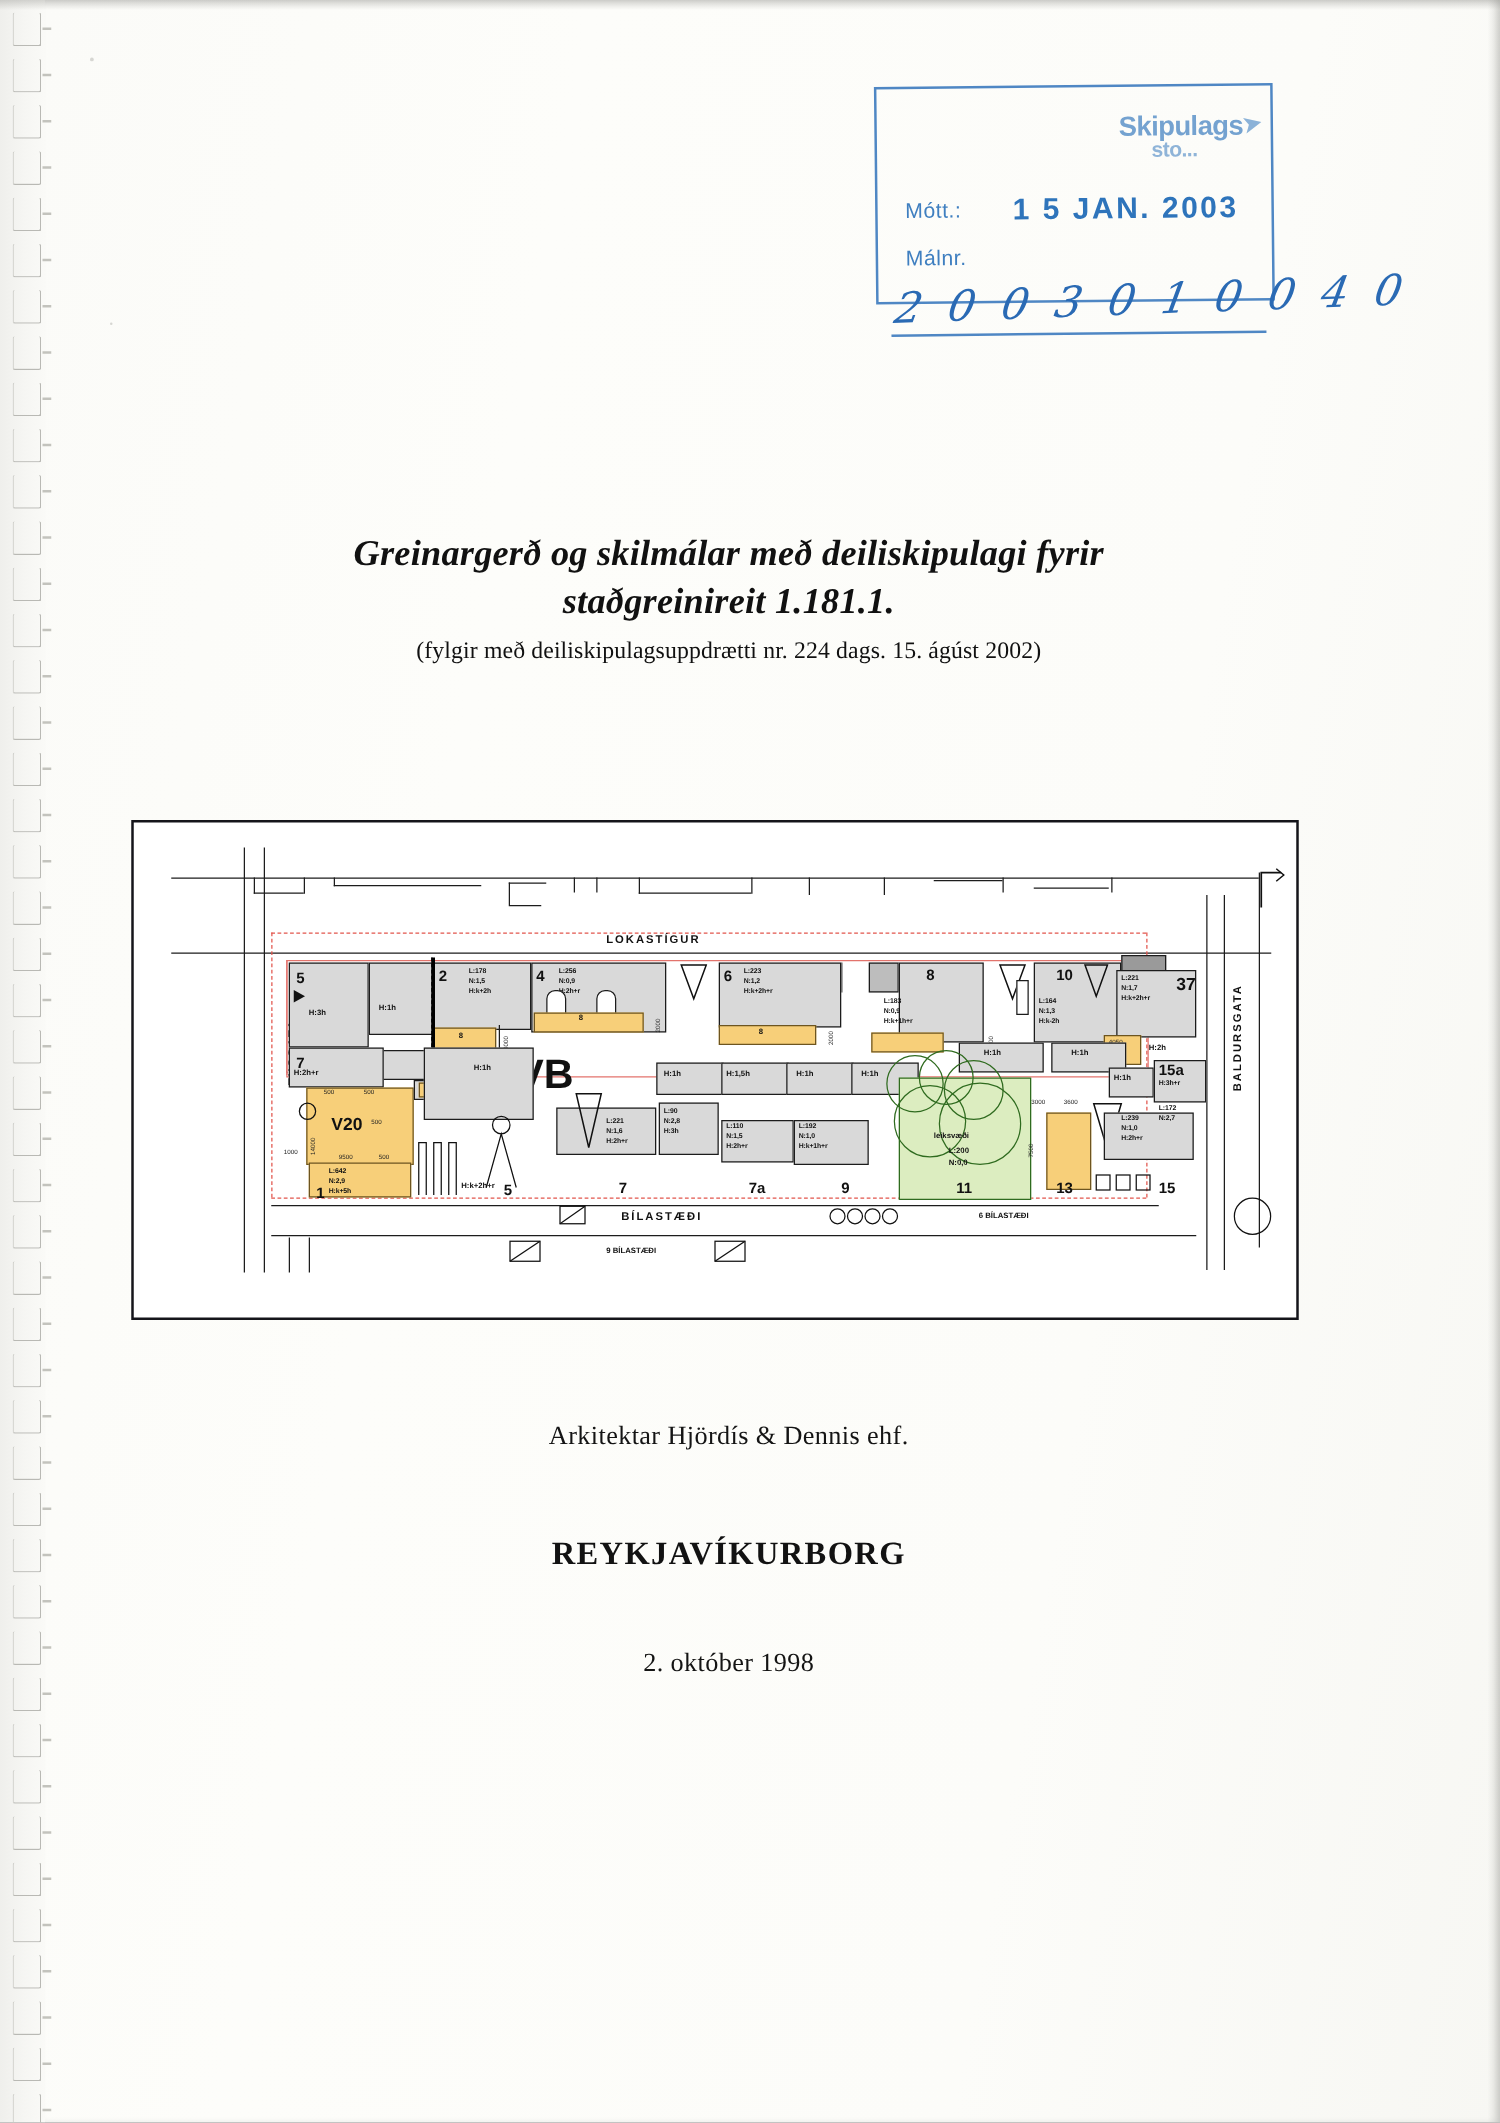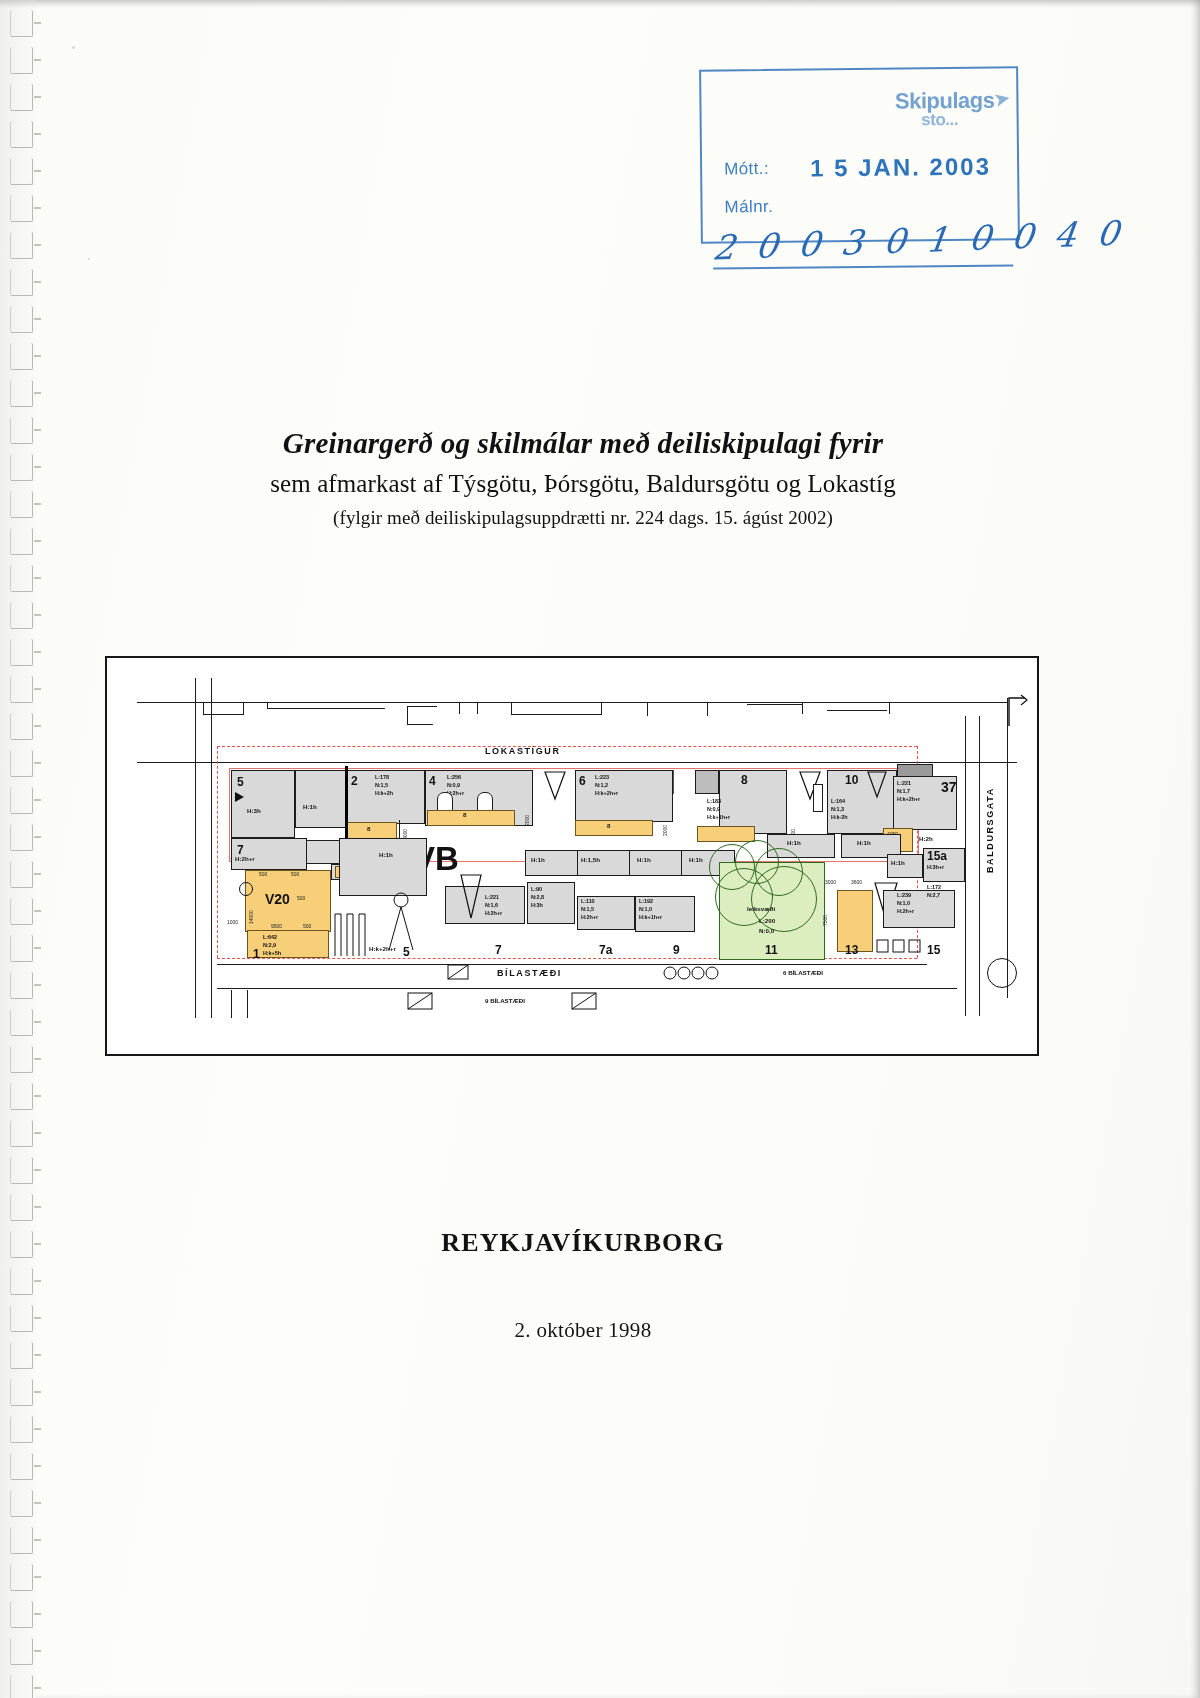--- a/index.html
+++ b/index.html
@@ -243,21 +243,21 @@
     <div class="st-row r1">Mótt.:</div>
     <div class="st-date">1 5 JAN. 2003</div>
     <div class="st-row r2">Málnr.</div>
     <div class="st-hand">2 0 0 3 0 1 0 0 4 0</div>
     <div class="st-underline"></div>
   </div>
 
 
   <div class="sub-wrap">
     <div class="sub-1">Greinargerð og skilmálar með deiliskipulagi fyrir</div>
-    <div class="sub-3">sem afmarkast af Týsgötu, Þórsgötu, Baldursgötu og Lokastíg</div>
+    <div class="sub-2">staðgreinireit 1.181.1.</div>
     <div class="sub-4">(fylgir með deiliskipulagsuppdrætti nr. 224 dags. 15. ágúst 2002)</div>
   </div>
 
   <div class="map-frame">
     <div class="map-inner">
 
       <div class="hline" style="left:30px;top:44px;width:870px;"></div>
       <div class="hline" style="left:30px;top:104px;width:880px;"></div>
       <div class="hline" style="left:96px;top:56px;width:40px;"></div>
       <div class="vline" style="left:96px;top:44px;height:13px;"></div>
@@ -520,15 +520,16 @@
 
       <svg style="position:absolute;left:896px;top:36px;" width="26" height="34">
         <path d="M6,32 L6,4 L22,4" fill="none" stroke="#111" stroke-width="1.4"></path>
         <path d="M18,1 L24,6 L18,11" fill="none" stroke="#111" stroke-width="1.2"></path>
       </svg>
       <div class="vline" style="left:124px;top:332px;height:28px;"></div>
       <div class="vline" style="left:140px;top:332px;height:28px;"></div>
     </div>
   </div>
 
+  <div class="f-arch">Arkitektar Hjördís &amp; Dennis ehf.</div>
   <div class="f-city">REYKJAVÍKURBORG</div>
   <div class="f-date">2. október 1998</div>
 </div>
 
 </body></html>

